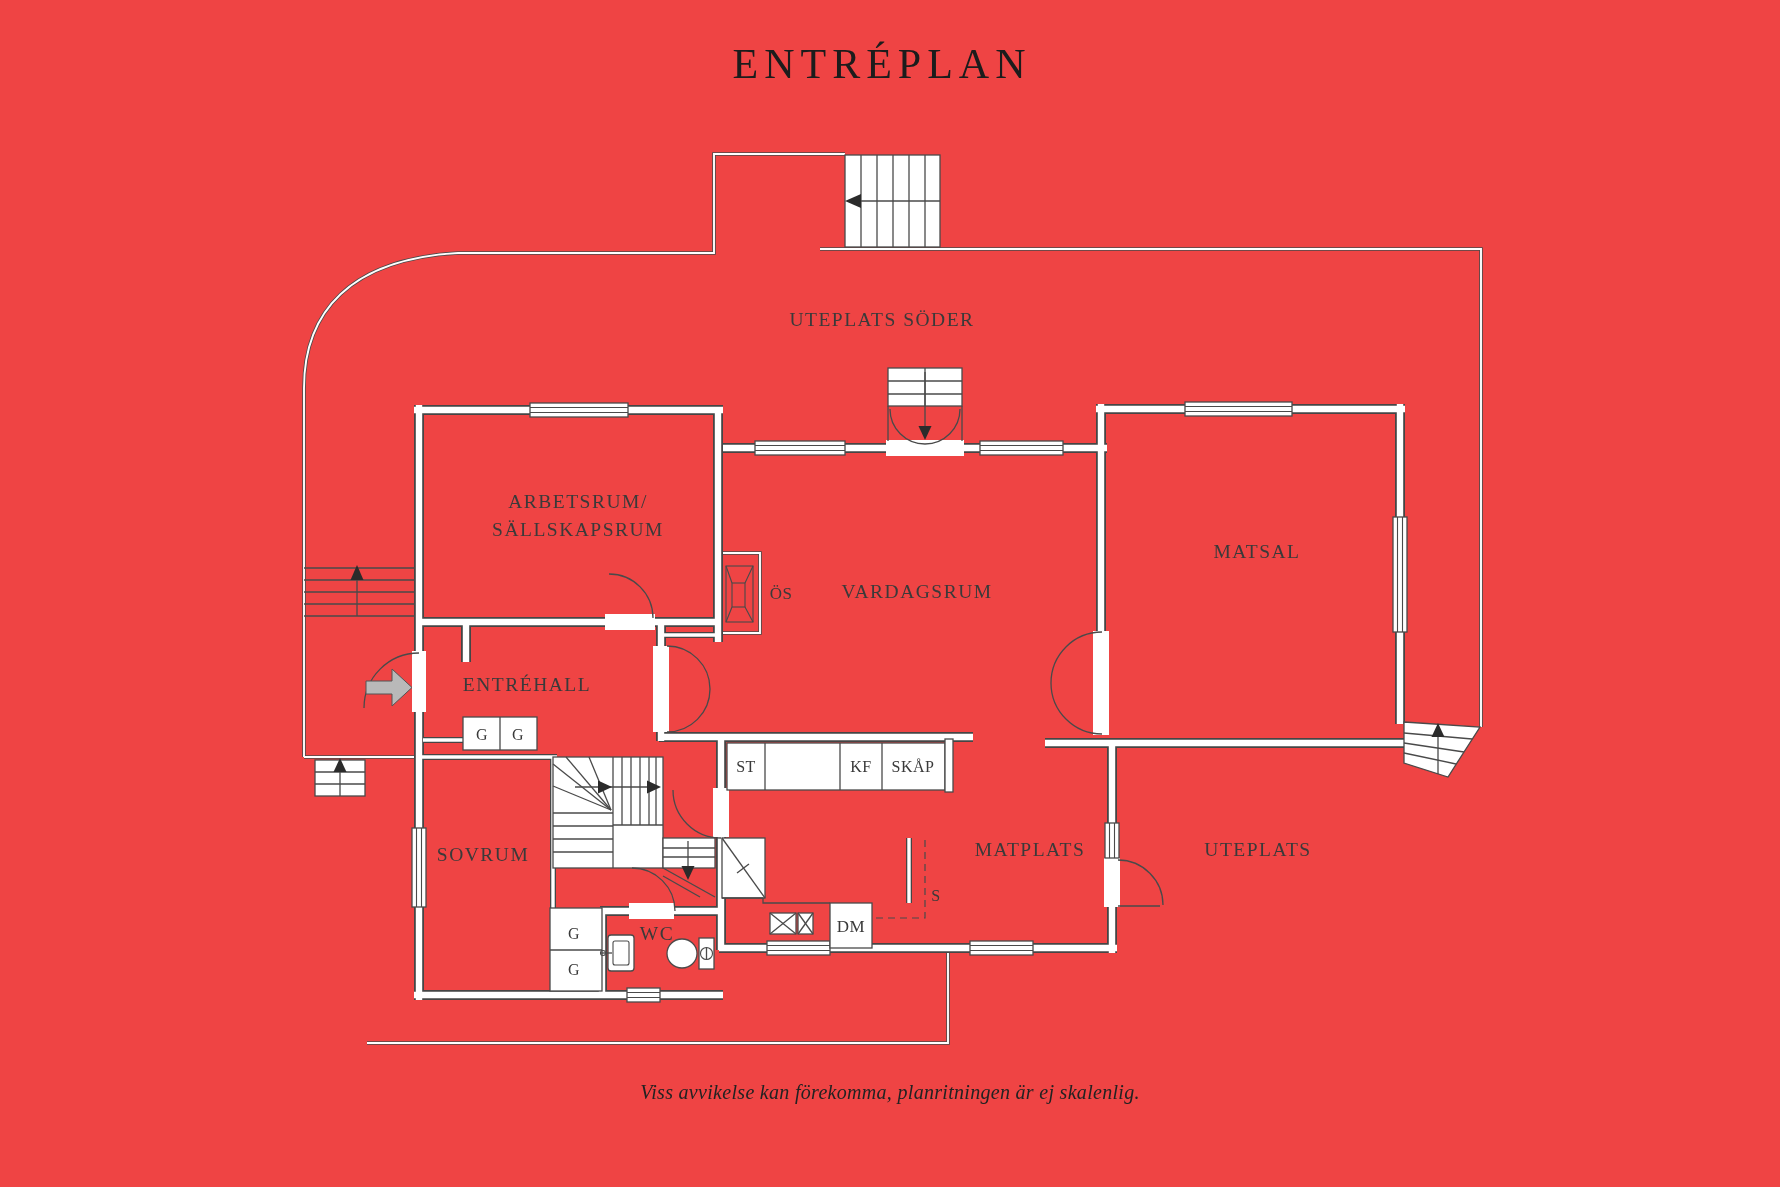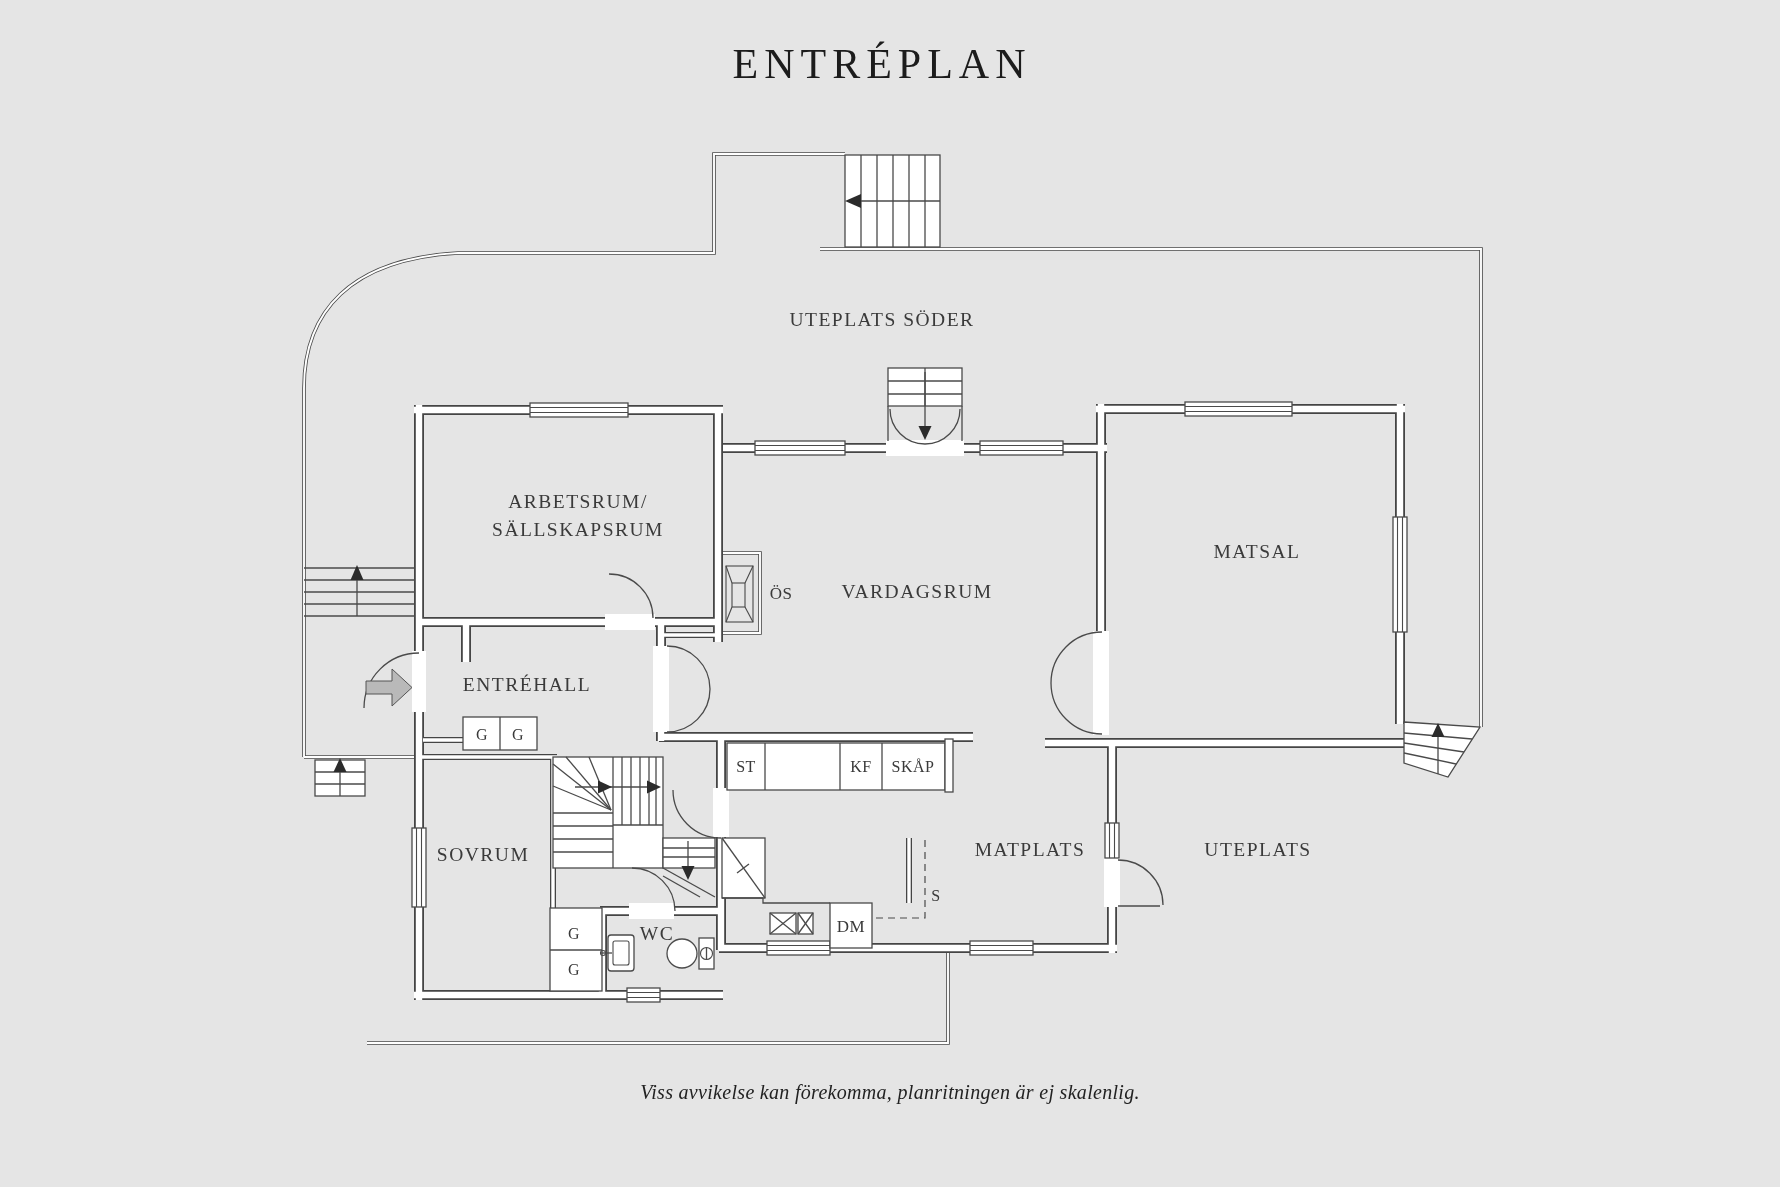--- a/index.html
+++ b/index.html
@@ -1,16 +1,16 @@
 <!DOCTYPE html>
 <html><head>
 <meta charset="utf-8">
 <style>
   html,body{margin:0;padding:0;background:#ffffff;}
-  .page{width:1780px;height:1187px;position:relative;background:#e5e5e5;overflow:hidden;}
+  .page{width:1780px;height:1187px;position:relative;background:#ef4444;overflow:hidden;}
   svg{display:block;}
   
   .wd{stroke:#454545;stroke-width:10;fill:none;stroke-linecap:butt;}
   .ww{stroke:#ffffff;stroke-width:6.4;fill:none;stroke-linecap:butt;}
   .md{stroke:#454545;stroke-width:6;fill:none;stroke-linecap:butt;}
   .mw{stroke:#ffffff;stroke-width:3.4;fill:none;stroke-linecap:butt;}
   .dk{stroke:#4a4a4a;stroke-width:3.6;fill:none;}
   .dkw{stroke:#ffffff;stroke-width:1.9;fill:none;}
   .tl{stroke:#4a4a4a;stroke-width:1.3;fill:none;}
   .tlf{stroke:#4a4a4a;stroke-width:1.3;fill:#ffffff;}

